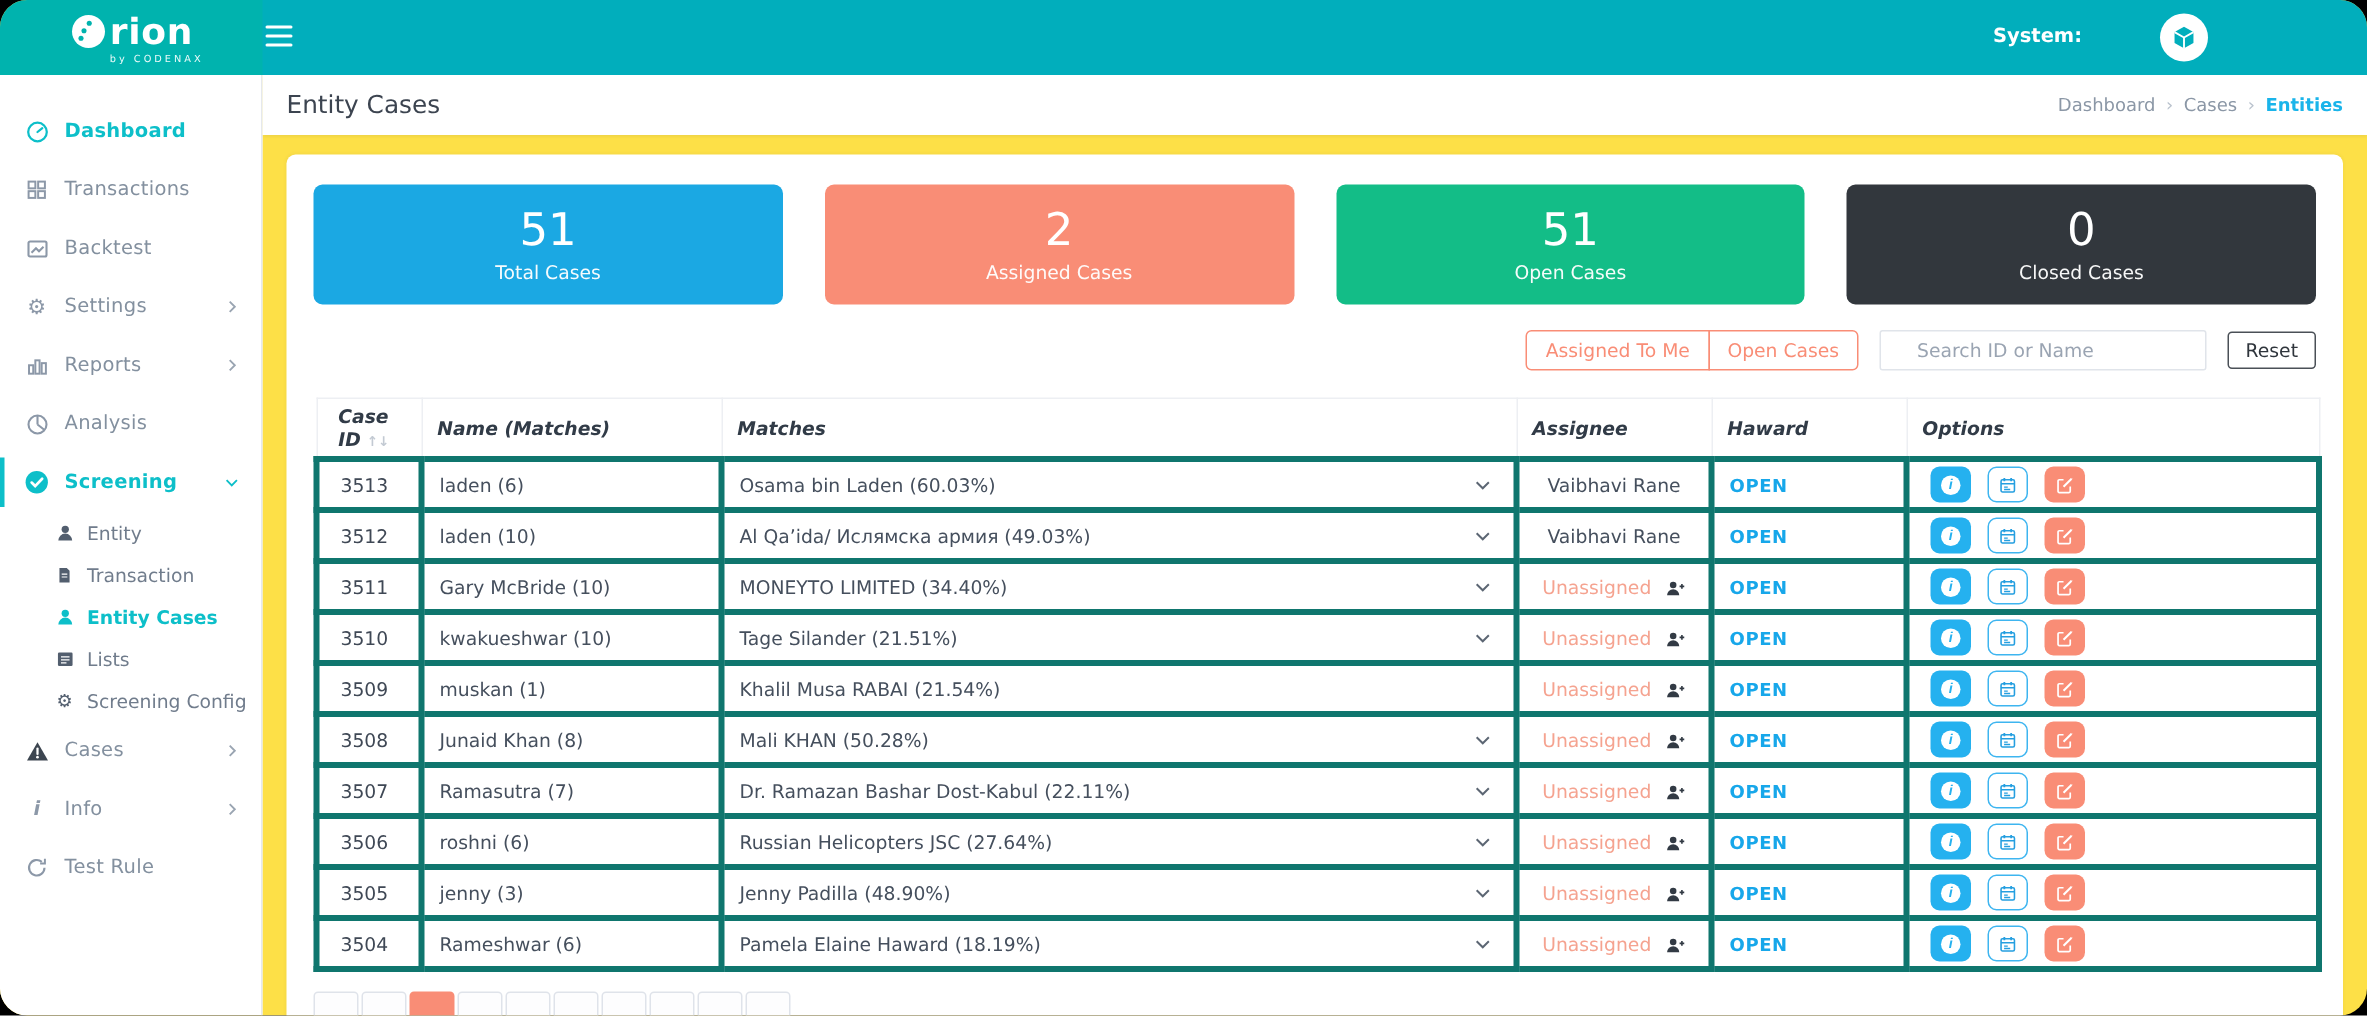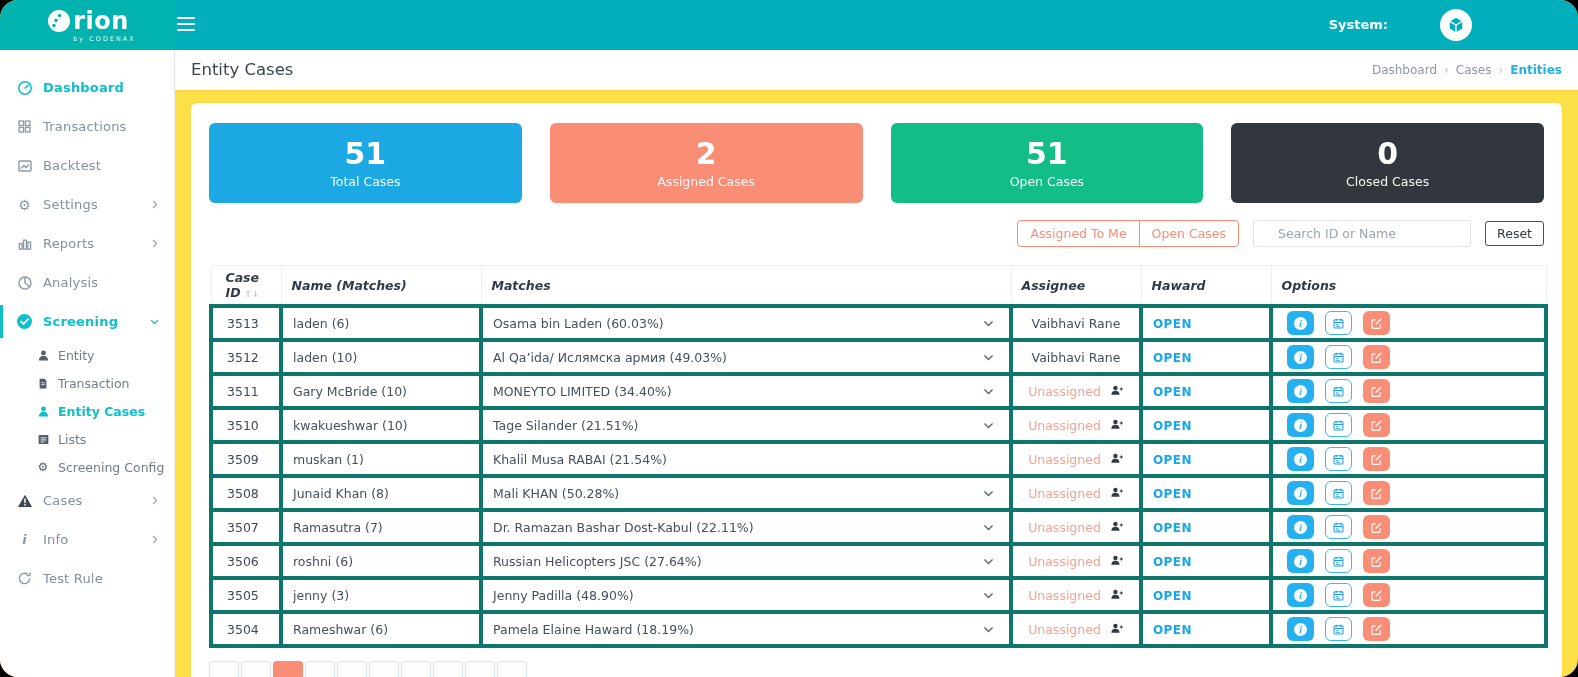--- a/index.html
+++ b/index.html
@@ -58,21 +58,21 @@
   .breadcrumb .bc-current{color:var(--bc-active); font-weight:700;}
 
   
   .content{position:absolute; left:175px; top:90px; width:1403px; height:600px; padding:13px 16px 0;}
   .main-card{background:#fff; border-radius:6px 6px 0 0; height:640px; padding:20px 18px 0;
       box-shadow:0 0 3px rgba(30,40,50,.05);}
 
   .cards-row{display:flex; gap:28px;}
   .sum-card{flex:1; height:80px; border-radius:6px; color:#fff; display:flex; flex-direction:column;
       align-items:center; justify-content:center;}
-  .sum-val{font-size:30px; font-weight:700; line-height:1.15;}
+  .sum-val{font-size:30px; font-weight:400; line-height:1.15;}
   .sum-lbl{font-size:12.5px; opacity:.96; margin-top:2px;}
 
   .filter-row{display:flex; justify-content:flex-end; align-items:center; margin-top:17px; gap:14px;}
   .fbtn-group{display:flex;}
   .fbtn{background:#fff; border:1px solid var(--salmon); color:var(--salmon); font-size:12.5px;
       padding:5px 12px; cursor:pointer; font-family:inherit;}
   .fbtn.first{border-radius:4px 0 0 4px;}
   .fbtn.last{border-radius:0 4px 4px 0; margin-left:-1px;}
   .search-input{width:218px; height:27px; border:1px solid #e0e4ea; border-radius:2px; padding:0 24px;
       font-size:12.5px; color:#47505c; font-family:inherit; outline:none;}
@@ -86,21 +86,21 @@
   .cases-table col.c4{width:130px;} .cases-table col.c5{width:130px;} .cases-table col.c6{width:275px;}
   .cases-table th{border:1px solid #edeff3; font-size:12.5px; font-weight:700; color:#313b47;
       text-align:left; height:40px; padding:4px 10px; vertical-align:middle; background:#fff;font-style:italic;}
   .cases-table td{border:4px solid #0f766e; font-size:12.5px; color:#454f5d; height:34px;
       padding:0 10px; vertical-align:middle; background:#fff;}
   th.h-caseid{padding-left:14px;}
   .sort-ic{color:#c3cad3; font-size:9px; margin-left:4px;}
   td.c-id{padding-left:14px; color:#3f4855;}
   .match-wrap{display:flex; align-items:center; justify-content:space-between; padding:0 14px 0 10px;}
   .chev-dn{color:#5c6673; display:flex; cursor:pointer;}
-  td.c-assignee .aw{display:flex; align-items:flex-start; justify-content:center; gap:9px;}
+  td.c-assignee .aw{display:flex; align-items:flex-end; justify-content:center; gap:9px;}
   .assignee-name.unassigned{color:var(--unassigned);}
   .addp{color:#323a44; display:flex; cursor:pointer;}
   .open-badge{color:var(--status-open); font-weight:700; font-size:12px; letter-spacing:.4px;}
   .opt-wrap{display:flex; gap:11px; padding-left:4px;}
   .opt{width:27px; height:24px; border-radius:6px; border:none; display:flex; align-items:center;
       justify-content:center; cursor:pointer; padding:0;}
   .opt.blue{background:#25b1ef;}
   .opt.outline{background:#fff; border:1.5px solid #3eb5f0; color:#259fe0;}
   .opt.salmon{background:var(--salmon); color:#fff;}
   .i-circ{width:13px; height:13px; border-radius:50%; background:#fff; color:#25b1ef;

